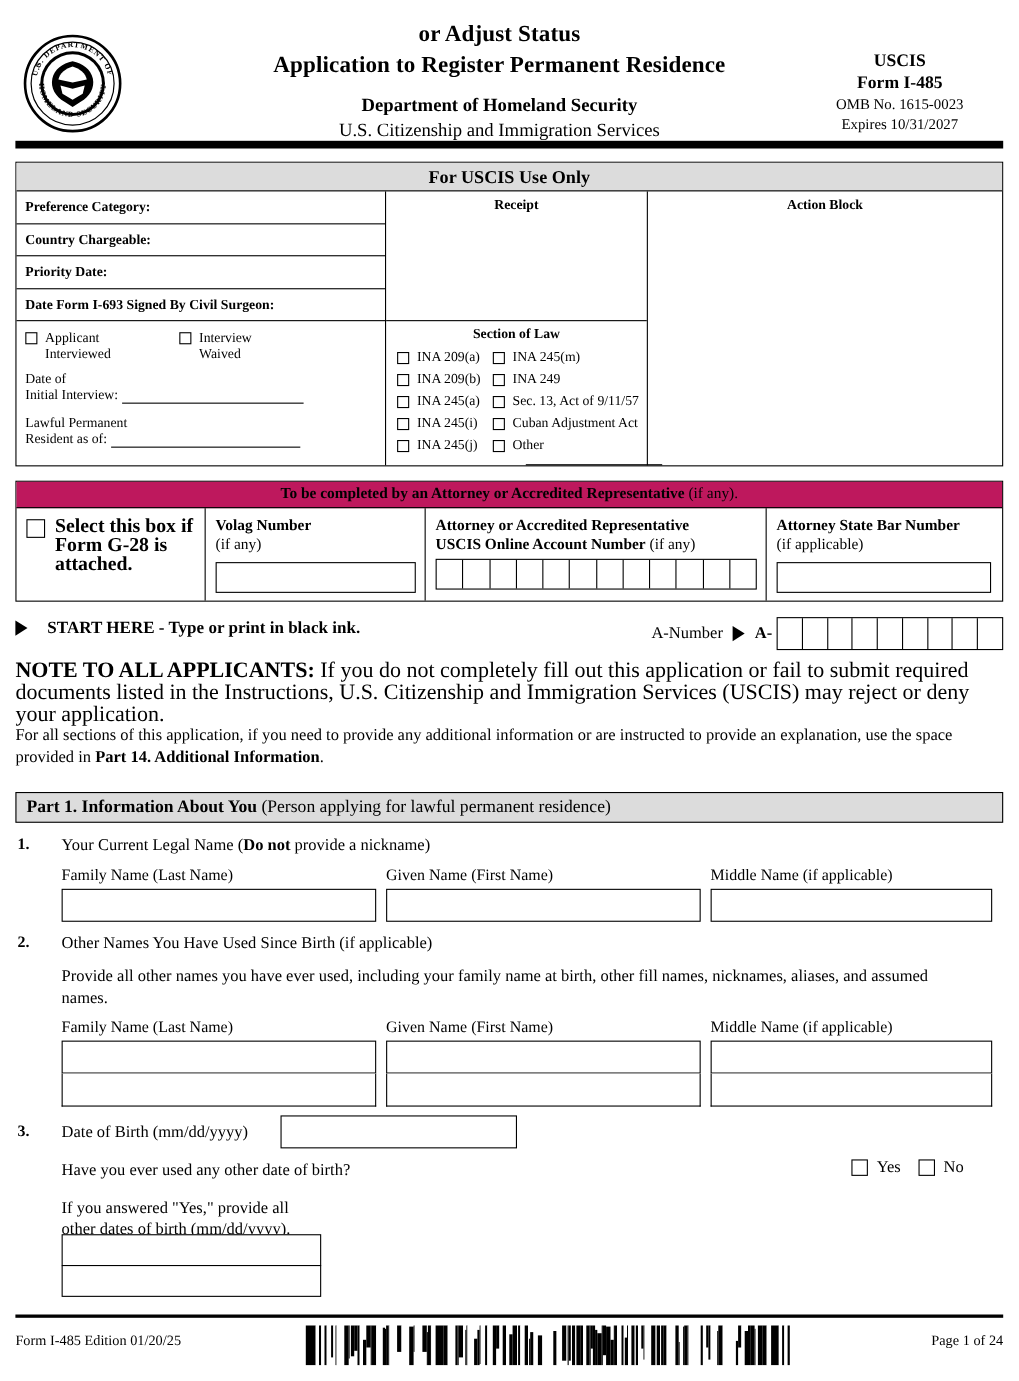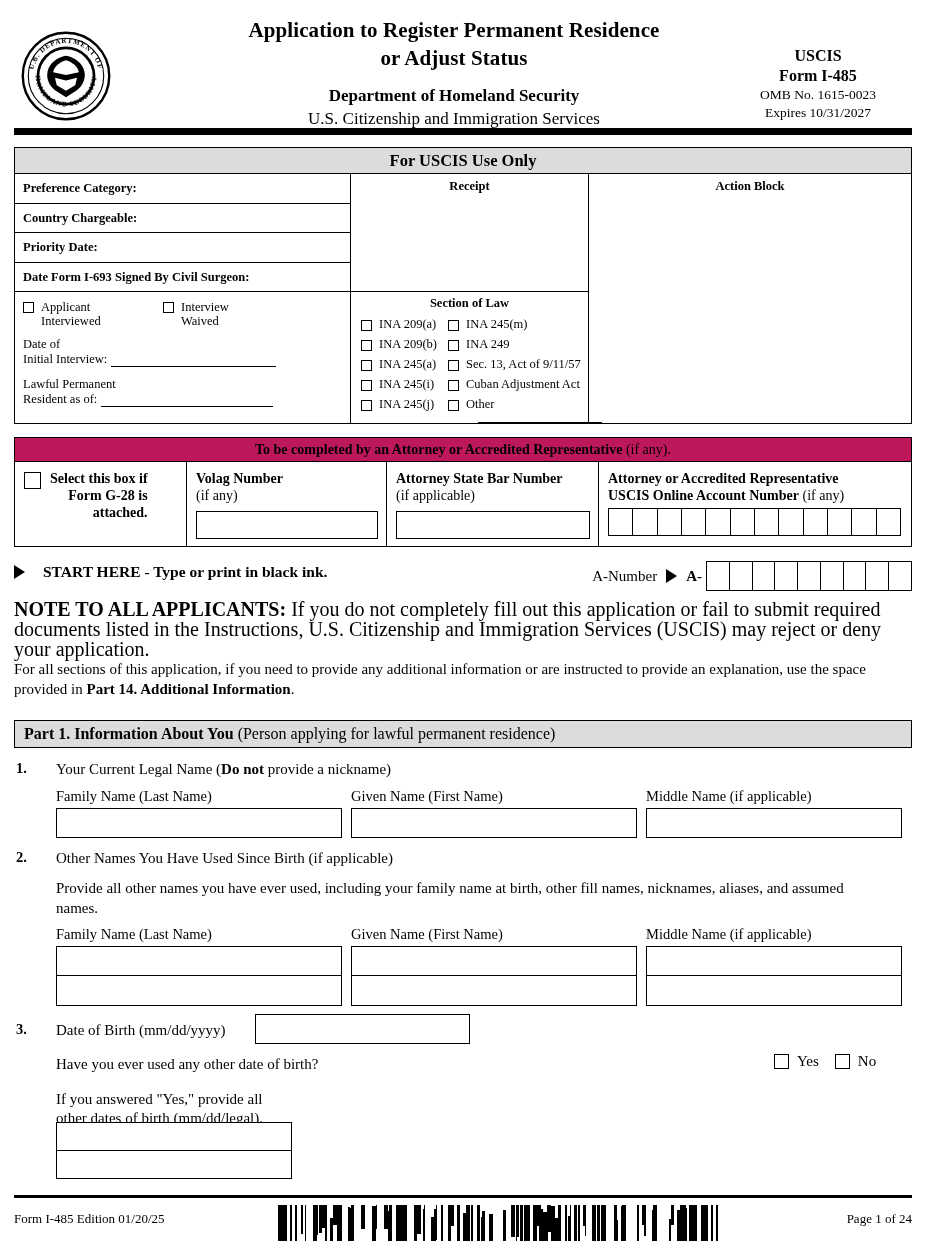--- a/index.html
+++ b/index.html
@@ -57,21 +57,21 @@
   .atty-banner{height:24px;background:#be185d;border-bottom:1.6px solid #000;box-sizing:border-box;text-align:center;font-size:14px;line-height:23px;}
   .atty-banner b{font-weight:bold;}
   .atty-cols{display:flex;height:84px;}
   .ac{box-sizing:border-box;border-right:1.5px solid #000;padding:8px 8px 0 9px;}
   .ac:last-child{border-right:none;}
   .ac1{width:172px;display:flex;}
   .ac2{width:200px;}
   .ac3{width:212px;}
   .ac4{width:310px;}
   .bigcb{width:17px;height:17px;border:1.4px solid #000;box-sizing:border-box;flex:none;margin-top:2px;background:#fff;}
-  .ac1lab{font-size:14px;font-weight:bold;line-height:17px;margin-left:9px;text-align:right;}
+  .ac1lab{font-size:18px;font-weight:bold;line-height:17px;margin-left:9px;}
   .aclab{font-size:14px;font-weight:bold;line-height:17px;}
   .aclab .reg{font-weight:normal;}
   .acinput{border:1.4px solid #000;height:28px;box-sizing:border-box;background:#fff;margin-top:7px;}
   .comb{border:1.4px solid #000;height:28px;box-sizing:border-box;background:#fff;margin-top:4px;display:flex;}
   .comb span{flex:1;border-right:1px solid #000;box-sizing:border-box;}
   .comb span:last-child{border-right:none;}
 
   
   .starthere{position:absolute;left:14px;top:562px;width:898px;height:32px;}
   .tri{display:inline-block;width:0;height:0;border-left:11px solid #000;border-top:7px solid transparent;border-bottom:7px solid transparent;vertical-align:middle;}
@@ -138,22 +138,22 @@
         <text font-family="'Liberation Serif',serif" font-size="7.6" font-weight="bold" fill="#000" letter-spacing="1">
           <textPath href="#arcTop" startOffset="50%" text-anchor="middle">U.S. DEPARTMENT OF</textPath>
         </text>
         <text font-family="'Liberation Serif',serif" font-size="7.6" font-weight="bold" fill="#000" letter-spacing="1">
           <textPath href="#arcBot" startOffset="50%" text-anchor="middle">HOMELAND SECURITY</textPath>
         </text>
       </svg>
     </div>
 
     <div class="title-block">
+      <div class="t1">or Adjust Status</div>
       <div class="t1">Application to Register Permanent Residence</div>
-      <div class="t1">or Adjust Status</div>
       <div class="t2">Department of Homeland Security</div>
       <div class="t3">U.S. Citizenship and Immigration Services</div>
     </div>
 
     <div class="agency-block">
       <div class="a1">USCIS</div>
       <div class="a2">Form I-485</div>
       <div class="a3">OMB No. 1615-0023</div>
       <div class="a4">Expires 10/31/2027</div>
     </div>
@@ -273,44 +273,44 @@
           <span>Select this box if</span><br>
           <span>Form G-28 is</span><br>
           <span>attached.</span>
         </span>
       </div>
       <div class="ac ac2">
         <div class="aclab">Volag Number</div>
         <div class="aclab reg" style="font-weight:normal;">(if any)</div>
         <div class="acinput"></div>
       </div>
-      <div class="ac ac3">
-        <div class="aclab">Attorney State Bar Number</div>
-        <div class="aclab" style="font-weight:normal;">(if applicable)</div>
-        <div class="acinput"></div>
-      </div>
       <div class="ac ac4">
         <div class="aclab">Attorney or Accredited Representative</div>
         <div class="aclab">
           <span>USCIS Online Account Number</span><span class="reg"> (if any)</span>
         </div>
         <div class="comb" id="online-acct-comb">
             <span></span>
             <span></span>
             <span></span>
             <span></span>
             <span></span>
             <span></span>
             <span></span>
             <span></span>
             <span></span>
             <span></span>
             <span></span>
             <span></span>
           </div>
+      </div>
+      <div class="ac ac3">
+        <div class="aclab">Attorney State Bar Number</div>
+        <div class="aclab" style="font-weight:normal;">(if applicable)</div>
+        <div class="acinput"></div>
       </div>
     </div>
   </div>
 
   <div class="starthere">
     <span class="tri"></span>
     <span class="sh-txt">START HERE - Type or print in black ink.</span>
     <span class="anum-wrap">
       <span class="anum-lab">A-Number</span>
       <span class="tri"></span>
@@ -388,21 +388,21 @@
 
   <div class="qtext" style="left:56px;top:1054px;">Have you ever used any other date of birth?</div>
   <div class="yn" style="left:774px;top:1053px;">
     <span class="ynbox"></span>
     <span class="ynlab">Yes</span>
     <span class="ynbox"></span>
     <span class="ynlab" style="margin-right:0;">No</span>
   </div>
 
   <div class="qtext" style="left:56px;top:1089px;">If you answered "Yes," provide all</div>
-  <div class="qtext" style="left:56px;top:1108px;"> other dates of birth (mm/dd/legal).</div>
+  <div class="qtext" style="left:56px;top:1108px;"> other dates of birth (mm/dd/yyyy).</div>
 
   <div class="dobinput" style="left:56px;top:1122px;width:236px;height:29px;"></div>
   <div class="dobinput" style="left:56px;top:1150px;width:236px;height:29px;"></div>
 
   <div class="footrule"></div>
   <div class="foot-left">Form I-485   Edition   01/20/25</div>
   <div class="barcode" id="barcode">
       <i style="width: 9px; background: rgb(0, 0, 0);"></i>
       <i style="width: 3px; background: rgb(255, 255, 255);"></i>
       <i style="width: 2px; background: rgb(0, 0, 0);"></i>

